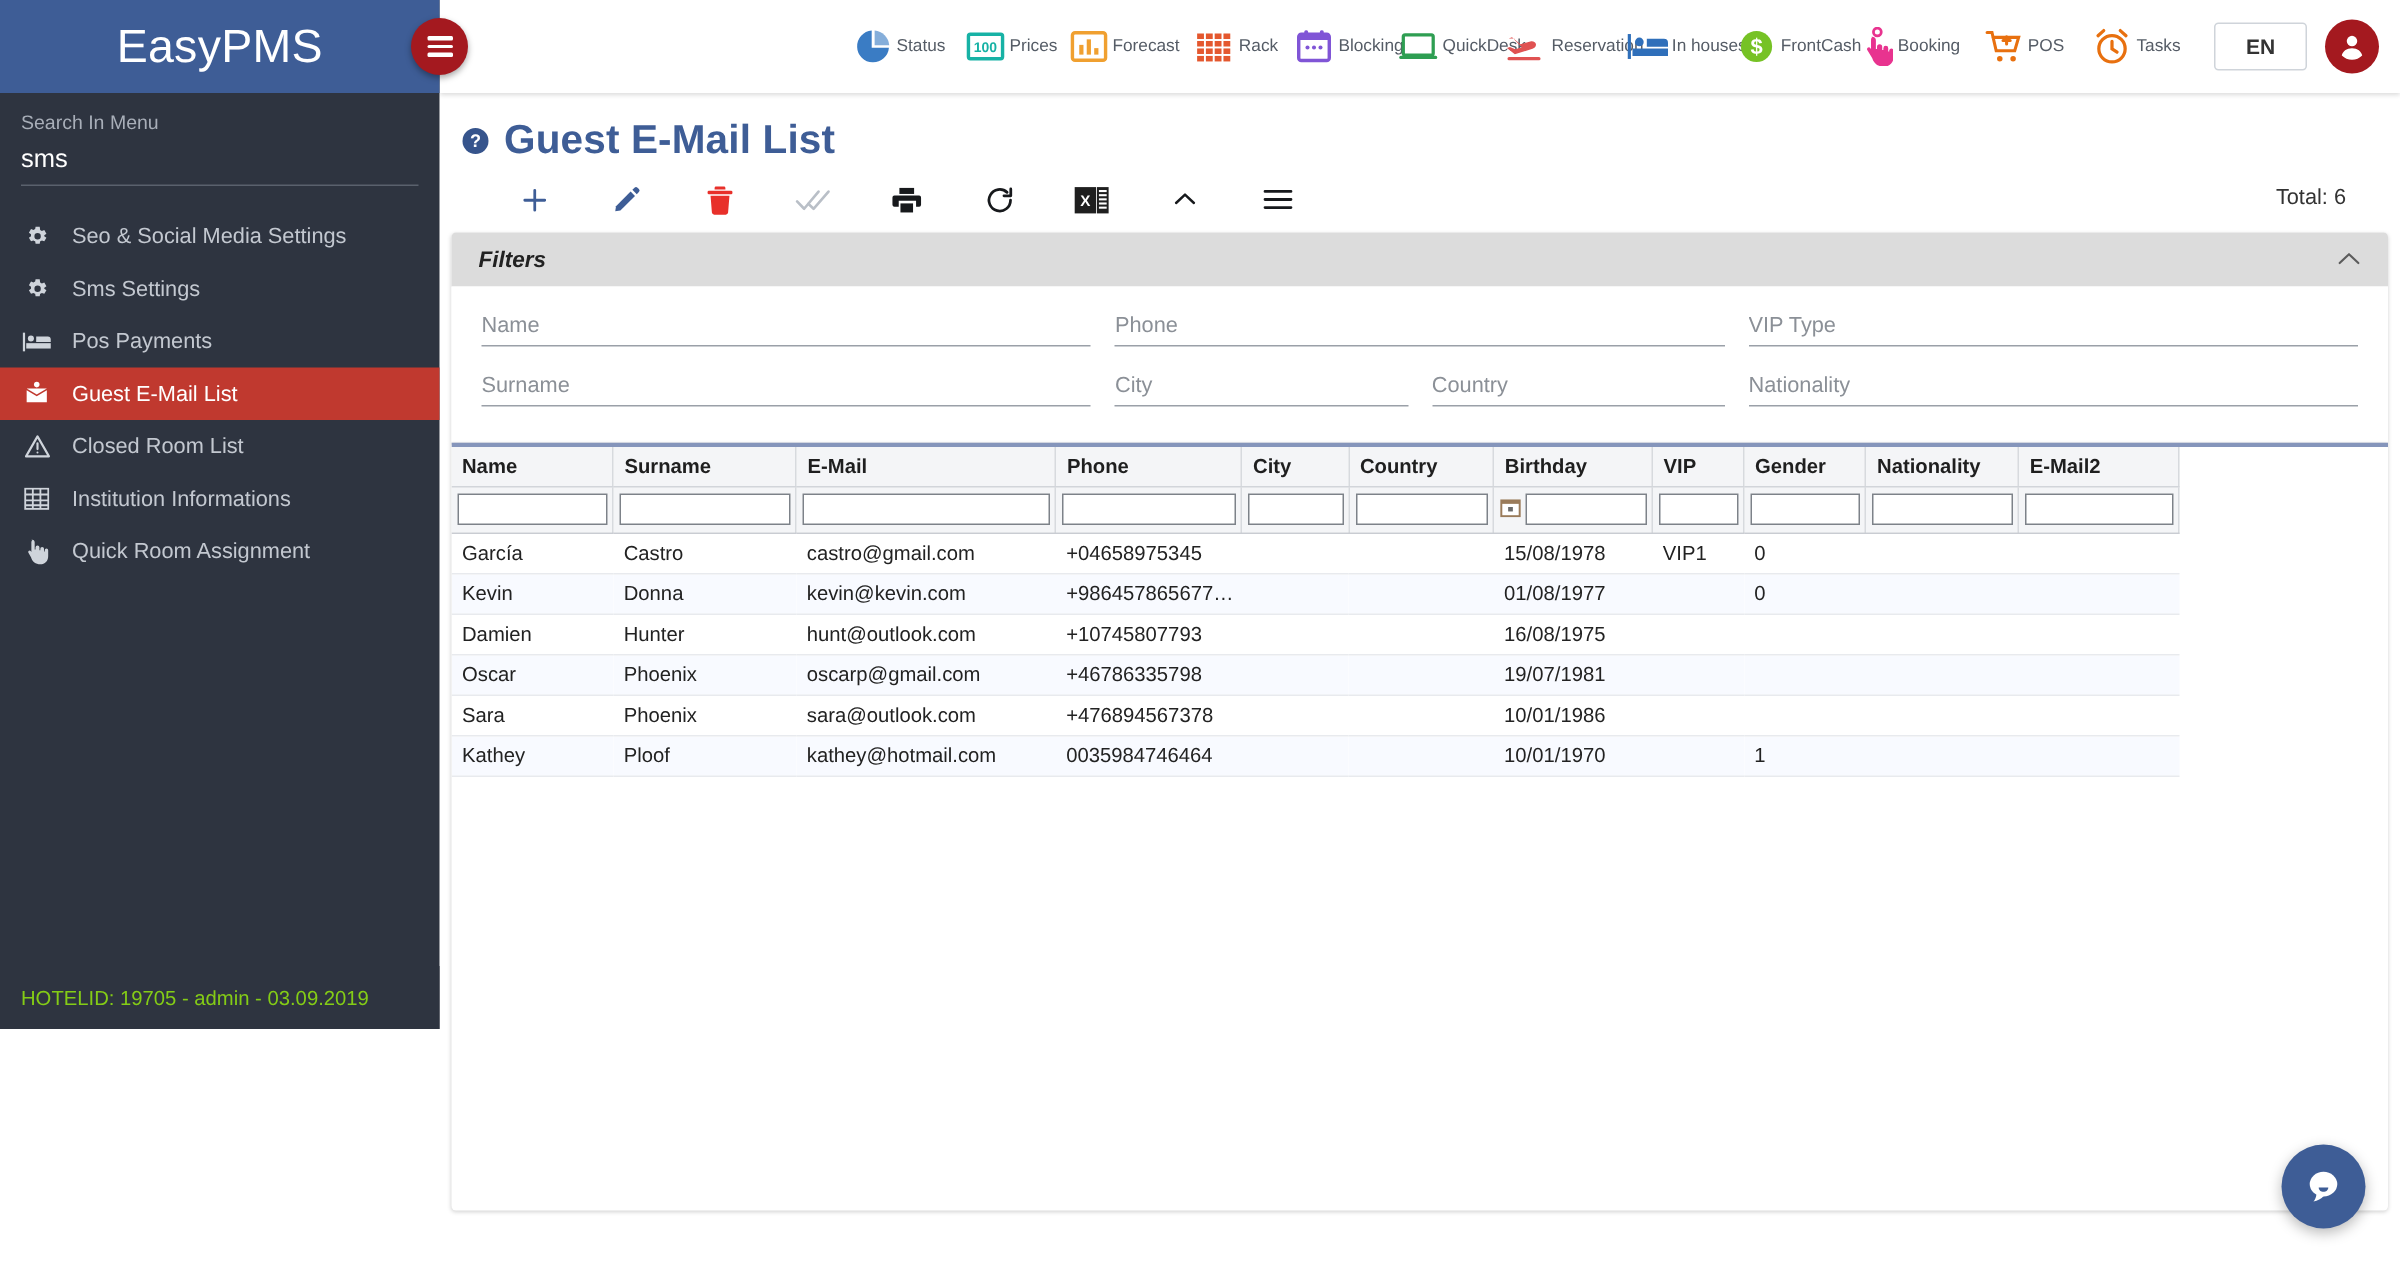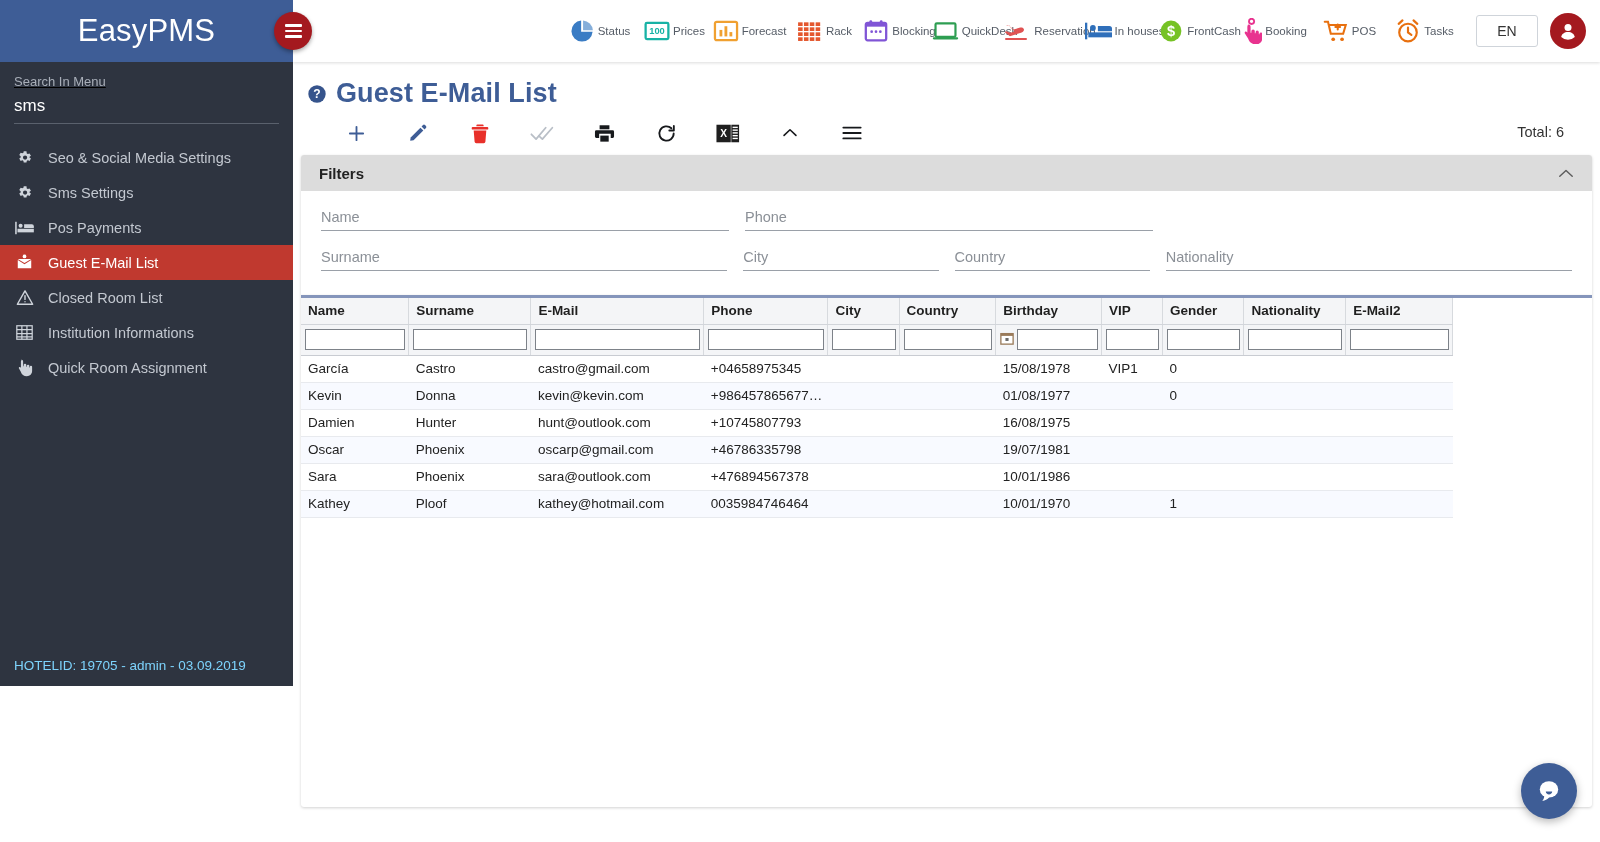--- a/index.html
+++ b/index.html
@@ -33,21 +33,21 @@
     background: #a4191f; border: none; cursor: pointer;
     display: flex; align-items: center; justify-content: center;
     box-shadow: 0 2px 4px rgba(0,0,0,.35); z-index: 40;
   }
   #burger .bars { display: block; width: 17px; }
   #burger .bars i {
     display: block; height: 2.5px; background: #fff; border-radius: 1px;
     margin: 3px 0;
   }
 
-  #search-wrap { padding: 12px 14px 0 14px; text-decoration: underline; }
+  #search-wrap { padding: 12px 14px 0 14px; }
   #search-label { color: #a8aeb8; font-size: 13px; margin-bottom: 5px; }
   #search-input {
     width: 100%; background: transparent; border: none;
     border-bottom: 1px solid #5a616d; color: #fff;
     font-size: 17px; padding: 2px 0 7px 0; outline: none;
     font-family: "Liberation Sans", sans-serif;
   }
 
   #menu { margin-top: 16px; }
   .menu-item {
@@ -58,21 +58,21 @@
   .menu-item.active { background: #c0392f; color: #ffffff; }
   .menu-item .mi-ico {
     width: 21px; height: 18px; display: flex; align-items: center;
     justify-content: center; flex: 0 0 21px;
   }
   .menu-item .mi-ico svg { display: block; }
 
   #hotel-footer {
     position: absolute; left: 0; bottom: 0; width: 293px; height: 42px;
     display: flex; align-items: center; padding-left: 14px;
-    color: #7dd3fc; font-size: 13.5px; background: #2e3440;
+    color: #84cc16; font-size: 13.5px; background: #2e3440;
   }
 
   
   #main { flex: 1 1 auto; position: relative; background: #fff; min-width: 0; }
 
   
   #topnav {
     height: 62px; background: #ffffff; display: flex; align-items: center;
     justify-content: flex-end; padding-right: 14px;
     box-shadow: 0 1px 3px rgba(0,0,0,.14); position: relative; z-index: 3;
@@ -81,20 +81,21 @@
     width: 75px; height: 62px; display: flex; 
     align-items: center; justify-content: center; gap: 3px; cursor: pointer;
   }
   .nav-item .ni-ico { height: 30px; display: flex; align-items: center; }
   .nav-item .ni-lbl { font-size: 11.5px; color: #555c66; white-space: nowrap; }
   #lang-btn {
     margin-left: 14px; width: 62px; height: 32px; border: 1px solid #cfd4da;
     border-radius: 3px; background: #fff; display: flex; align-items: center;
     justify-content: center; font-size: 14px; color: #333; cursor: pointer;
     font-family: "Liberation Sans", sans-serif;
+    font-weight: bold;
   }
   #user-avatar {
     margin-left: 12px; width: 36px; height: 36px; border-radius: 50%;
     background: #a4191f; display: flex; align-items: center; justify-content: center;
     cursor: pointer;
   }
 
   
   #page-head { padding: 16px 0 0 14px; }
   #page-title-row { display: flex; align-items: center; gap: 9px; }
@@ -121,21 +122,21 @@
   #filters-panel {
     background: #ffffff; border-radius: 3px 3px 0 0;
     box-shadow: 0 1px 3px rgba(0,0,0,.18);
     margin: 0 0 0 0; overflow: visible;
   }
   #filters-header {
     height: 36px; background: #dcdcdc; display: flex; align-items: center;
     justify-content: space-between; padding: 0 18px;
     border-radius: 3px 3px 0 0; cursor: pointer;
   }
-  #filters-title { font-size: 15px; font-weight: bold; color: #222; }
+  #filters-title { font-size: 15px; font-weight: bold; color: #222; font-style: italic; }
   #filters-chevron { color: #5c5c5c; font-size: 15px; line-height: 1; }
 
   #filters-body { background: #fff; padding: 14px 12px 10px 12px; }
   .filter-row { display: flex; gap: 0; margin-bottom: 4px; }
   .fcell { padding: 0 8px 10px 8px; }
   .finput {
     width: 100%; border: none; border-bottom: 1px solid #9aa0a8;
     background: transparent; font-size: 14.5px; color: #333;
     padding: 4px 0 5px 0; outline: none;
     font-family: "Liberation Sans", sans-serif;
@@ -535,20 +536,23 @@
           </span>
         </div>
 
         <div id="filters-body">
           <div class="filter-row">
             <div class="fcell" style="width:424px">
               <input class="finput" placeholder="Name" style="">
             </div>
             <div class="fcell" style="width:424px">
               <input class="finput" placeholder="Phone" style="">
+            </div>
+            <div class="fcell" style="width:424px">
+              <input class="finput" placeholder="VIP Type" style="">
             </div>
           </div>
 
           <div class="filter-row">
             <div class="fcell" style="width:424px">
               <input class="finput" placeholder="Surname" style="">
             </div>
             <div class="fcell" style="width:212px">
               <input class="finput" placeholder="City" style="">
             </div>

